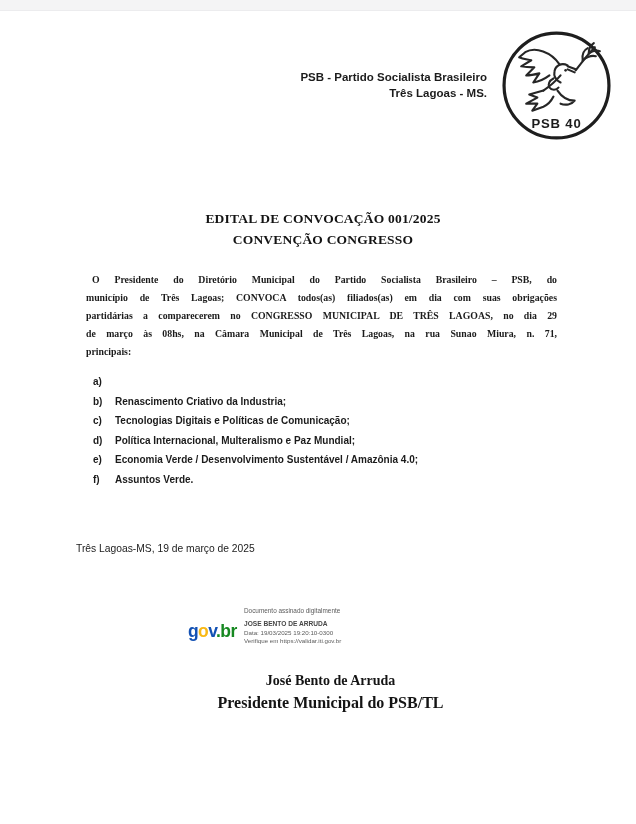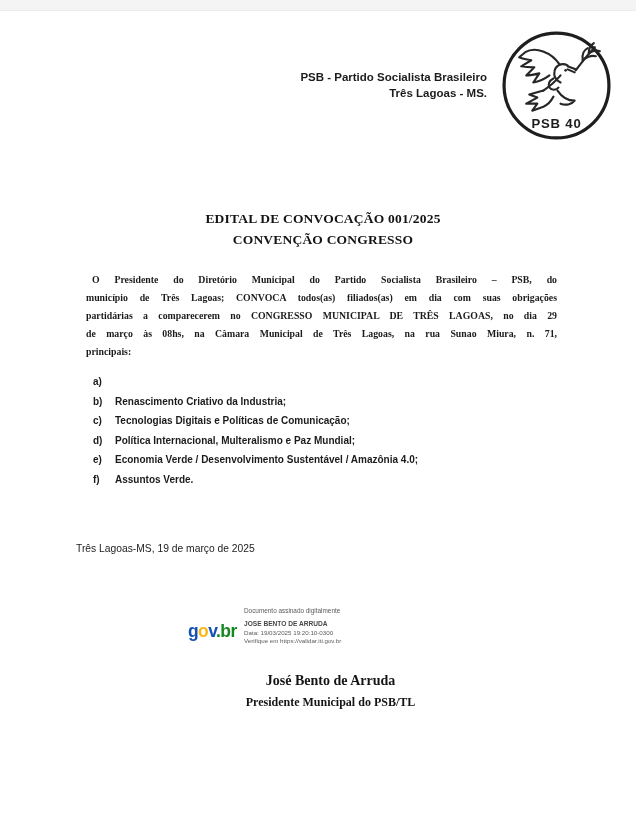--- a/index.html
+++ b/index.html
@@ -63,21 +63,21 @@
   .g-green { color: #168821; }
   .stamp-details { font-size: 6.2px; color: #5b5b5b; line-height: 7.8px; padding-top: 2px; }
   .stamp-name { font-weight: bold; font-size: 6.6px; color: #474747; margin-bottom: 1px; }
   
   .signoff {
     position: absolute; left: 73px; top: 636px; width: 515px;
     text-align: center;
     font-family: "Liberation Serif", serif; font-weight: bold; color: #141414; margin-top: 35px;
   }
   .signoff-name { font-size: 14px; line-height: 20px; }
-  .signoff-role { font-size: 12px; line-height: 23px; }
+  .signoff-role { font-size: 16px; line-height: 23px; }
 </style>
 </head>
 <body>
 
 <div class="page">
 
   <div class="top-strip"></div>
 
   <div class="org-block">
     <div>PSB - Partido Socialista Brasileiro</div>

